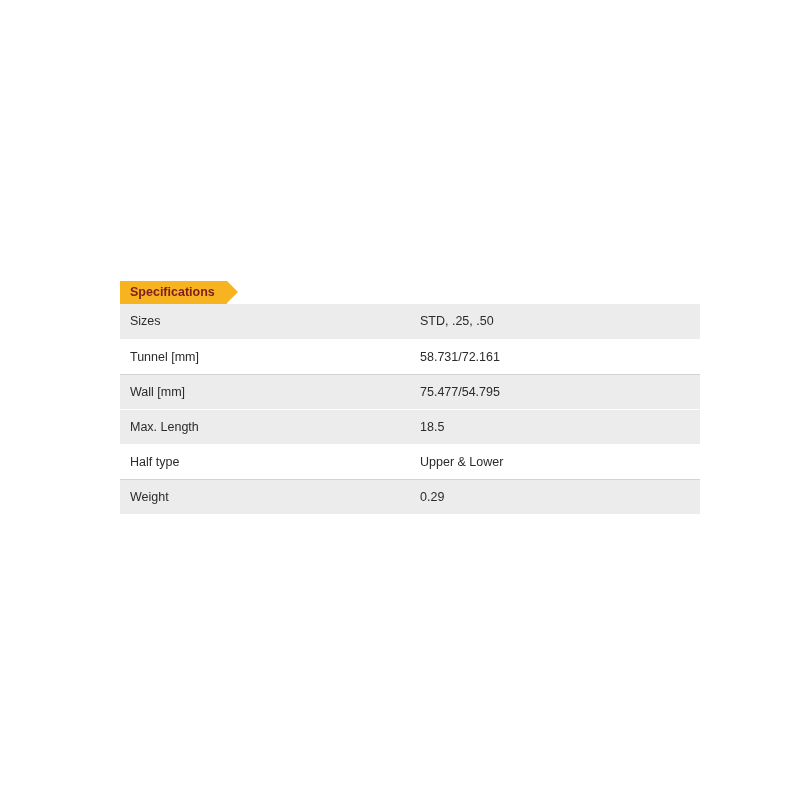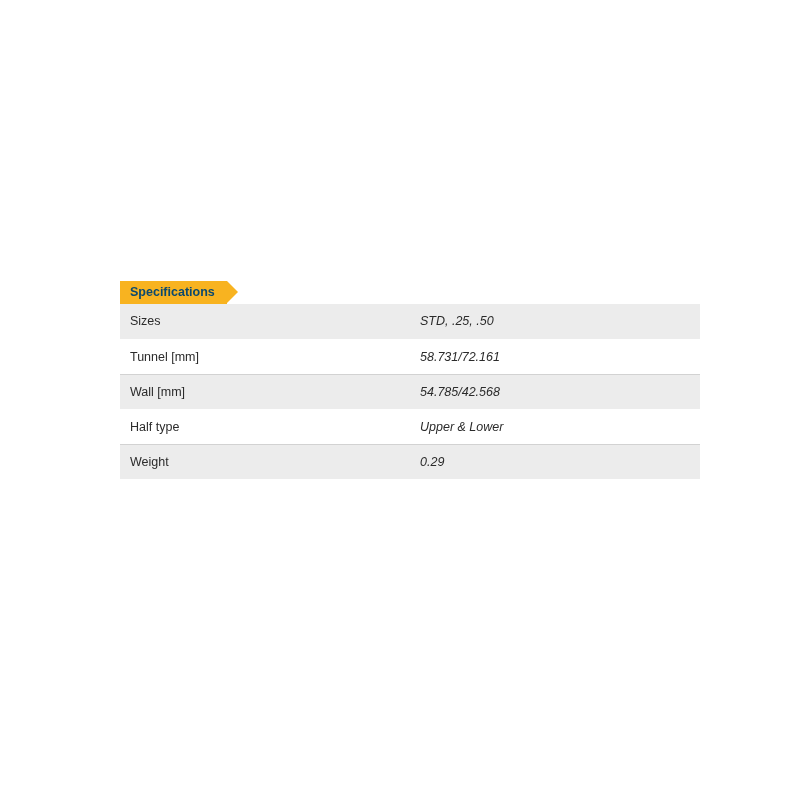--- a/index.html
+++ b/index.html
@@ -33,21 +33,21 @@
     display: inline-block;
     height: 23px;
     background: #f8b320;
     padding: 0 12px 0 10px;
     box-sizing: border-box;
   }
   .spec-header-label {
     display: block;
     font-size: 12.5px;
     font-weight: bold;
-    color: #0c4a6e;
+    color: #7f1d1d;
     line-height: 23px;
     white-space: nowrap;
   }
   .spec-header-arrow {
     position: absolute;
     top: 0;
     right: -11px;
     width: 0;
     height: 0;
     border-top: 11.5px solid transparent;
@@ -74,21 +74,20 @@
     line-height: 30px;
     overflow: hidden;
     white-space: nowrap;
   }
   td.spec-label {
     width: 280px;
     border-right: 1px solid #9a9a9a;
   }
   td.spec-value {
     width: 280px;
-    font-style: italic;
   }
   tr.shaded td {
     background: #ececec;
   }
   tr.plain td {
     background: #ffffff;
   }
   
   tr.plain td {
     border-bottom: 1px solid #d2d2d2;
@@ -118,21 +117,25 @@
         <tr class="shaded">
           <td class="spec-label">Sizes</td>
           <td class="spec-value">STD, .25, .50</td>
         </tr>
         <tr class="plain">
           <td class="spec-label">Tunnel [mm]</td>
           <td class="spec-value">58.731/72.161</td>
         </tr>
         <tr class="shaded">
           <td class="spec-label">Wall [mm]</td>
-          <td class="spec-value">54.785/42.568</td>
+          <td class="spec-value">75.477/54.795</td>
+        </tr>
+        <tr class="shaded">
+          <td class="spec-label">Max. Length</td>
+          <td class="spec-value">18.5</td>
         </tr>
         <tr class="plain">
           <td class="spec-label">Half type</td>
           <td class="spec-value">Upper &amp; Lower</td>
         </tr>
         <tr class="shaded last">
           <td class="spec-label">Weight</td>
           <td class="spec-value">0.29</td>
         </tr>
       </tbody>

